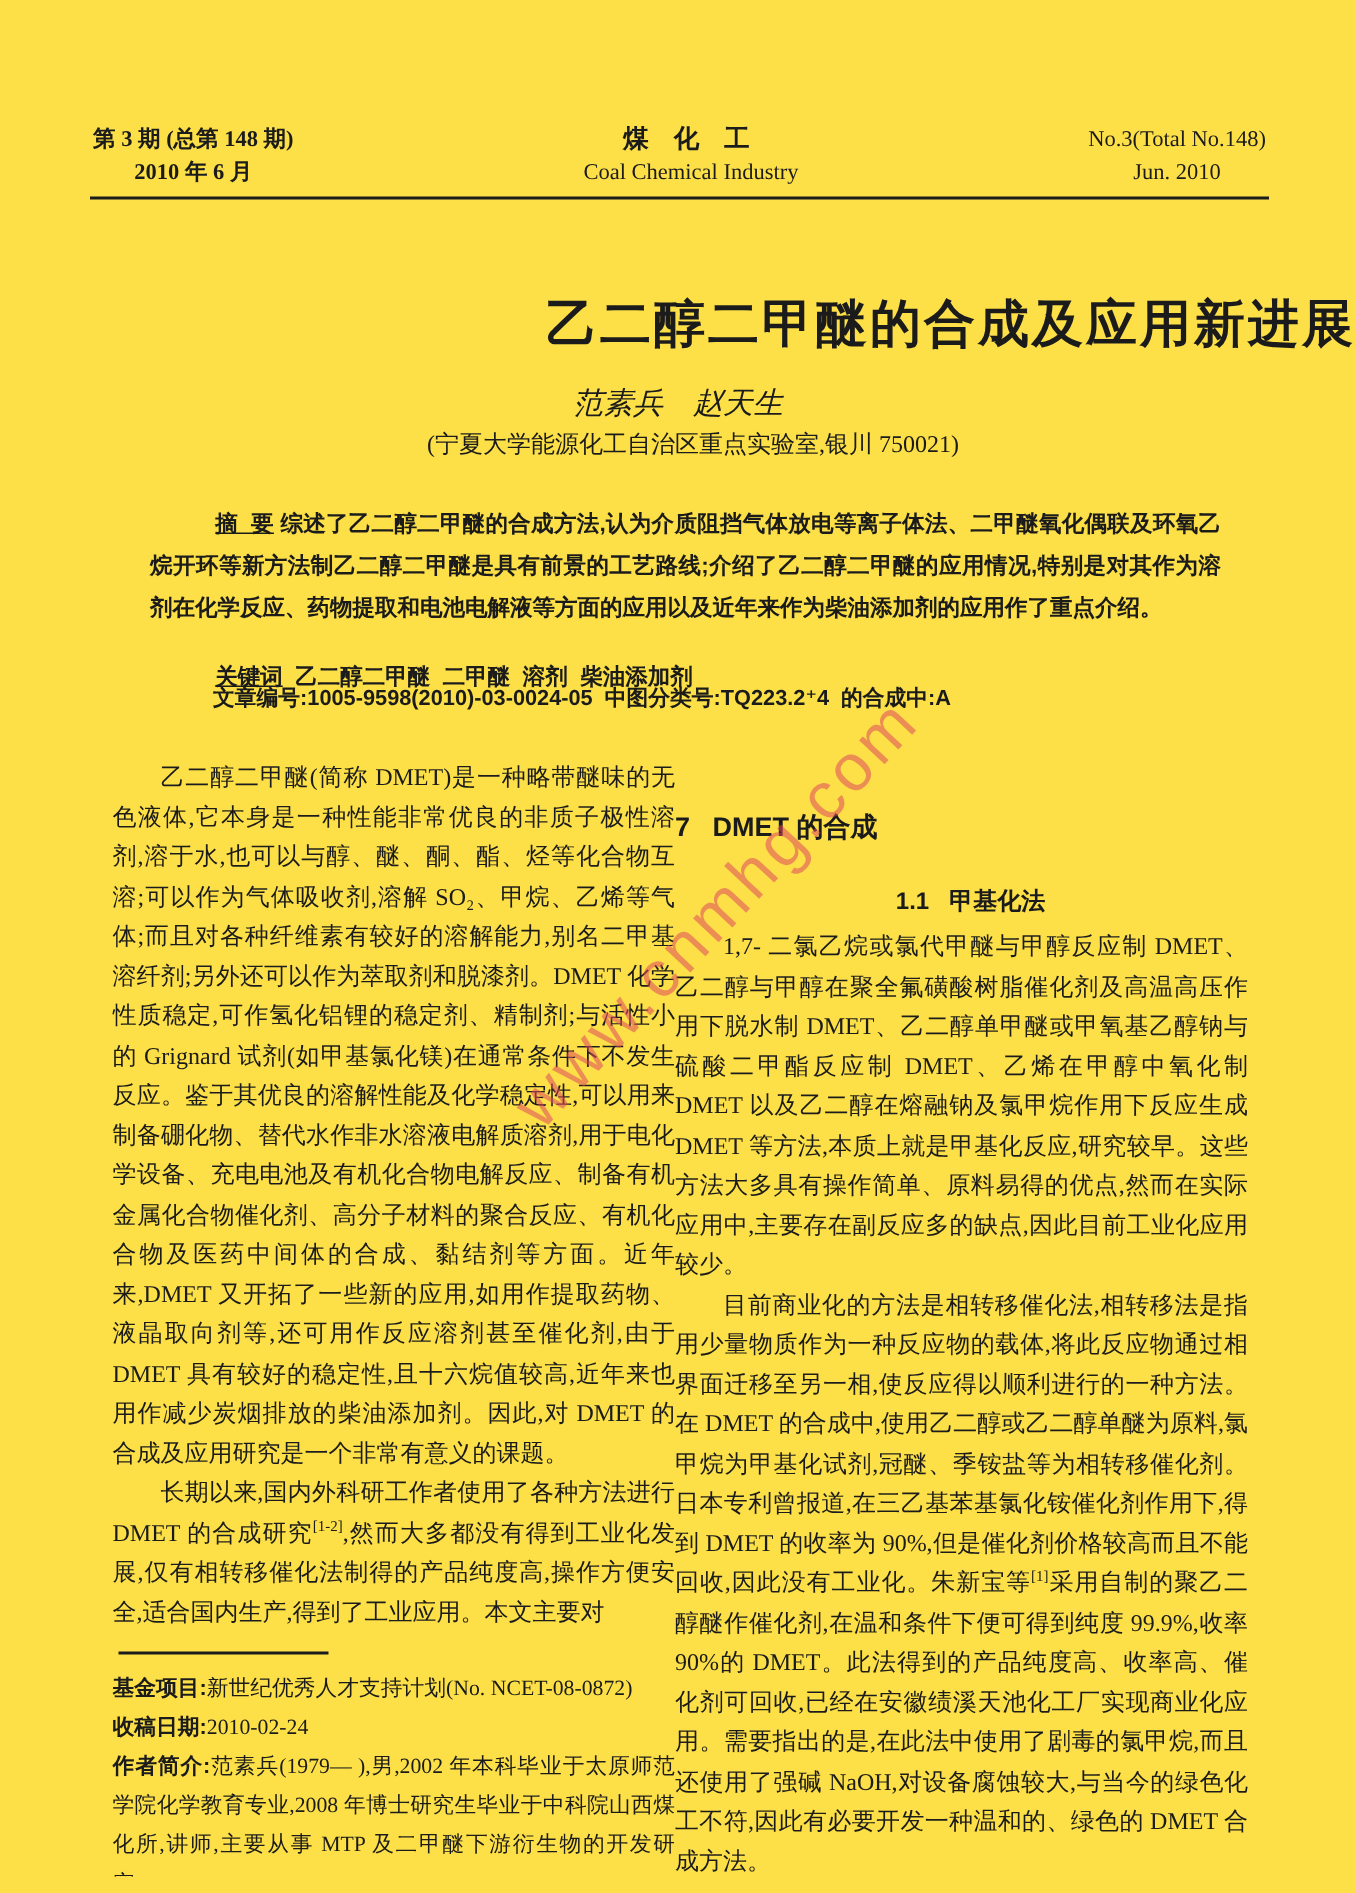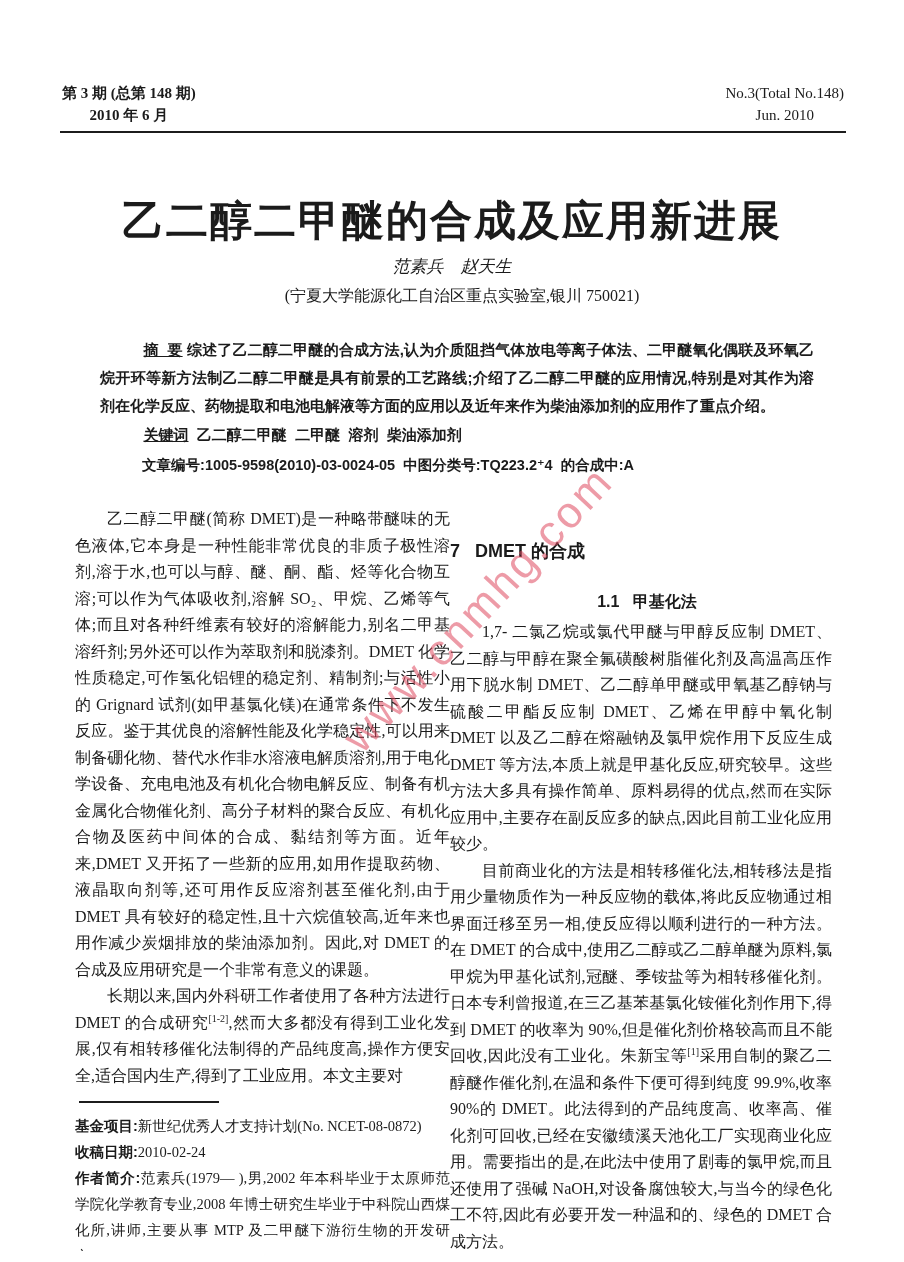--- a/index.html
+++ b/index.html
@@ -1,50 +1,50 @@
 <!DOCTYPE html>
 <html><head>
 <meta charset="utf-8">
 <style>
   * { margin:0; padding:0; box-sizing:border-box; }
   html,body { background:#e9e9e9; }
   .page {
     position:relative; width:904px; height:1262px; margin:0 auto;
-    background:#ffffff; color:#1b1b1b; overflow:hidden;
+    background:#fde047; color:#1b1b1b; overflow:hidden;
     font-family:"Liberation Serif","DejaVu Serif",serif;
   }
   .hei { font-family:"Liberation Sans","DejaVu Sans",sans-serif; font-weight:bold; }
 
   
   .jheader { position:absolute; top:82px; left:62px; right:60px;
     display:flex; justify-content:space-between; align-items:flex-start; }
   .jh-left, .jh-center, .jh-right { text-align:center; line-height:22px; }
   .jh-left { font-size:15px; font-weight:bold; }
   .jh-center .cn { font-size:17px; letter-spacing:6px; font-weight:bold;
     font-family:"Liberation Sans","DejaVu Sans",sans-serif; }
   .jh-center .en { font-size:15px; }
   .jh-right { font-size:15px; }
   .jheader-rule { position:absolute; top:131px; left:60px; right:58px;
     border-top:2px solid #1c1c1c; }
 
   
-  .title { position:absolute; top:193px; left:0; right:0; text-align:center;
-    font-size:42px; letter-spacing:2px; }
+  .title { position:absolute; top:193px; left:0; right:0; text-align:right;
+    font-size:34px; letter-spacing:2px; }
   .authors { position:absolute; top:255px; left:0; right:0; text-align:center;
-    font-size:17px; font-style:italic; white-space:pre-wrap; }
+    font-size:20px; font-style:italic; white-space:pre-wrap; }
   .affiliation { position:absolute; top:286px; left:0; right:0; text-align:center;
     font-size:16px;padding-left:20px; }
 
   
   .abstract-block { position:absolute; top:336px; left:100px; width:714px;
     font-size:15px; line-height:28px; text-align:justify;
     font-family:"Liberation Sans","DejaVu Sans",sans-serif; font-weight:600; }
   .abstract-block p.abs { text-indent:2.9em; }
   .abstract-block .lbl { font-weight:bold; white-space:pre-wrap;text-decoration:underline; }
-  .keywords-line { margin-top:1px; text-indent:2.9em; white-space:pre-wrap; }
+  .keywords-line { margin-top:18px; text-indent:2.9em; white-space:pre-wrap; }
   .article-meta { position:absolute; top:456px; left:100px; width:714px;
     font-size:14.5px; text-indent:2.9em; white-space:pre-wrap;
     font-family:"Liberation Sans","DejaVu Sans",sans-serif; font-weight:bold; }
 
   
   .columns { position:absolute; top:506px; left:75px; width:770px;
     display:flex; }
   .col { text-align:justify; font-size:16px; line-height:26.5px; }
   .col-left  { width:375px; height:745px; overflow:hidden; }
   .col-right { width:382px; height:745px; overflow:hidden; }
@@ -72,20 +72,24 @@
 </style>
 </head>
 <body>
 
 <div class="page">
 
   <div class="jheader">
     <div class="jh-left">
       <div>第 3 期 (总第 148 期)</div>
       <div>2010 年 6 月</div>
+    </div>
+    <div class="jh-center">
+      <div class="cn">煤 化 工</div>
+      <div class="en">Coal Chemical Industry</div>
     </div>
     <div class="jh-right">
       <div>No.3(Total  No.148)</div>
       <div>Jun.  2010</div>
     </div>
   </div>
   <div class="jheader-rule"></div>
 
   <h1 class="title hei">乙二醇二甲醚的合成及应用新进展</h1>
   <div class="authors">范素兵    赵天生</div>

